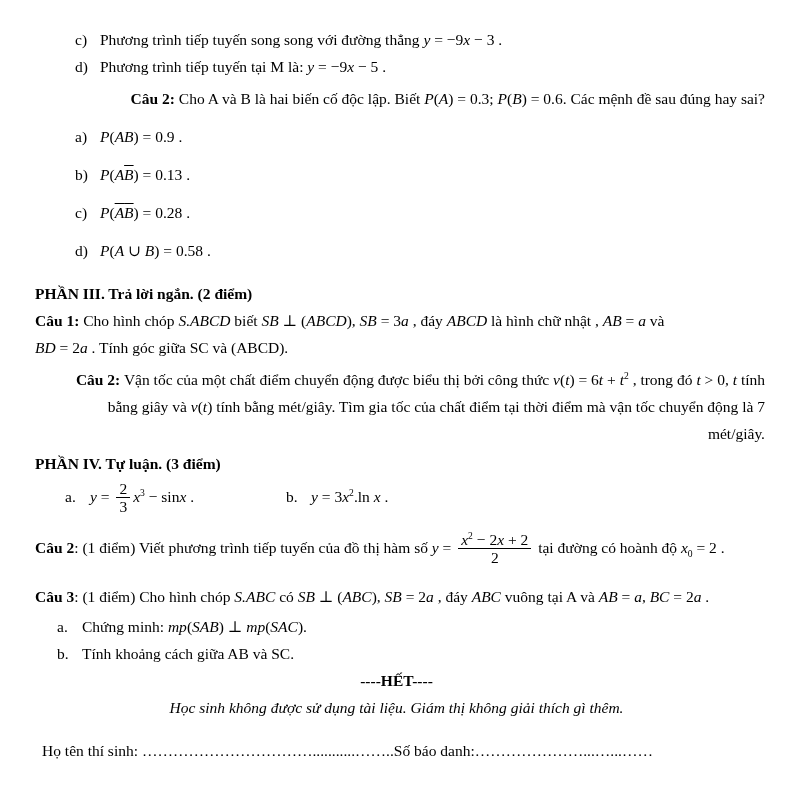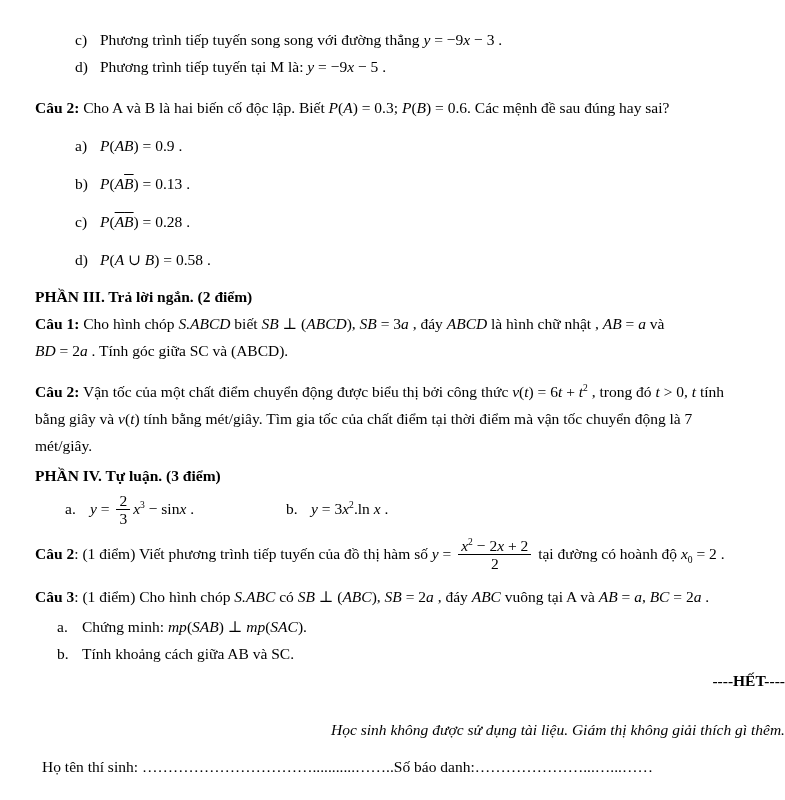--- a/index.html
+++ b/index.html
@@ -8,24 +8,24 @@
     font-family:"Liberation Serif","DejaVu Serif",serif;
     font-size:15.5px;overflow:hidden;
   }
   .page{padding-top:26px;width:785px;height:774px;}
   .para{line-height:27px;margin:0;}
   .ind0{margin-left:35px;margin-right:20px;}
   .ind1{margin-left:75px;margin-right:20px;}
   .ind2{margin-left:57px;margin-right:20px;}
   .ind3{margin-left:65px;margin-right:20px;}
   .ind4{margin-left:42px;margin-right:20px;}
-  .center{text-align:right;padding-left:8px;}
-  .mt2{margin-top:14px;}  .mt4{margin-top:4px;}  .mt6{}
-  .mt8{margin-top:3px;}  .mt10{margin-top:10px;} .mt11{margin-top:11px;}
-  .mt14{margin-top:22px;}
+  .center{text-align:center;padding-left:8px;}
+  .mt2{margin-top:5px;text-align:right;}  .mt4{margin-top:4px;}  .mt6{}
+  .mt8{margin-top:3px;}  .mt10{margin-top:16px;} .mt11{margin-top:11px;}
+  .mt14{margin-top:0;}
   .b{font-weight:bold;}
   .i{font-style:italic;}
   .ov{text-decoration:overline;}
   .sup{font-size:0.62em;vertical-align:super;line-height:0;}
   .sub{font-size:0.62em;vertical-align:sub;line-height:0;}
   .mk{display:inline-block;min-width:25px;}
   .gap{display:inline-block;}
   .frac{display:inline-flex;flex-direction:column;vertical-align:middle;
         text-align:center;margin:0 3px;position:relative;top:-1px;}
   .frac .num{display:block;border-bottom:1px solid #000;padding:0 3px;line-height:17px;}

